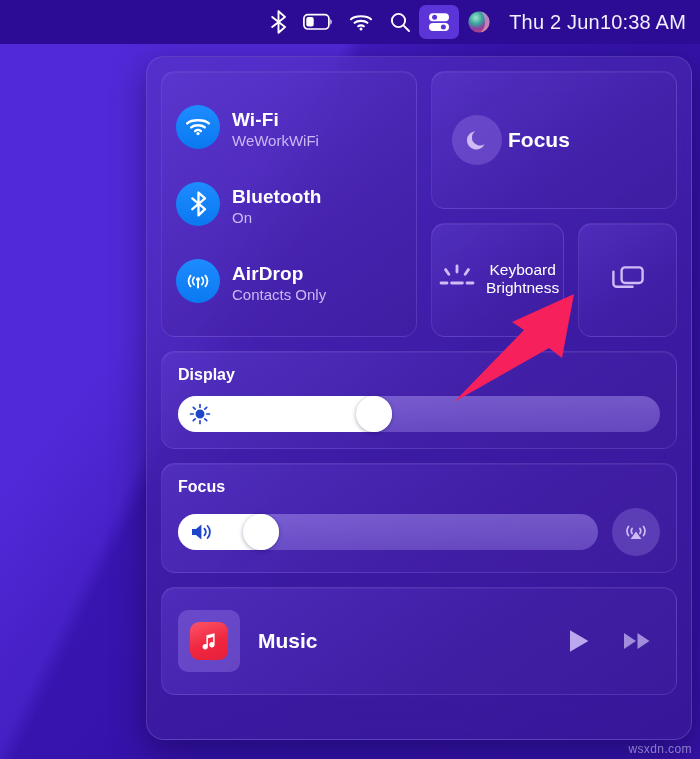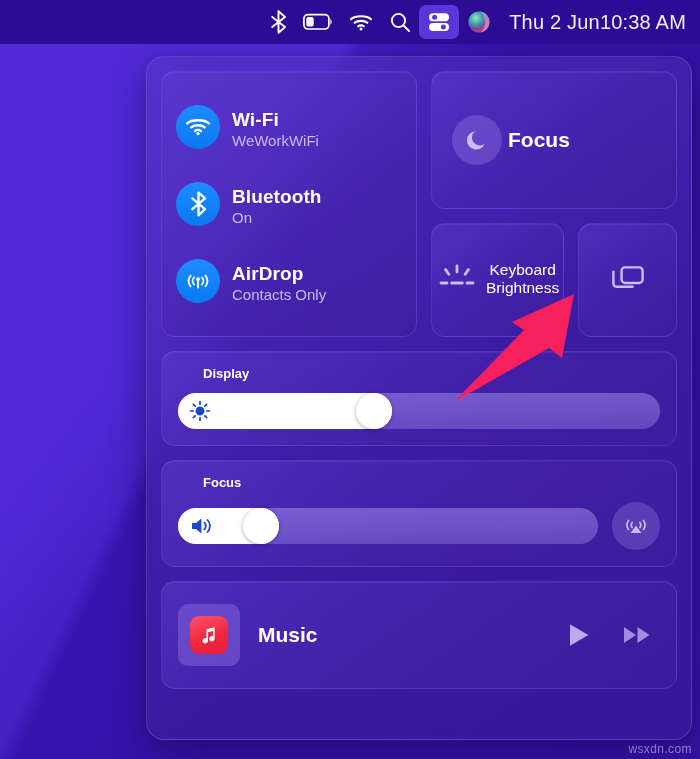--- a/index.html
+++ b/index.html
@@ -94,21 +94,21 @@
     align-items:center; justify-content:center; gap:8px;
     padding:8px 4px 10px;
   }
   .tile-icon { height:34px; display:flex; align-items:center; justify-content:center; }
   .tile-label {
     color:#ffffff; font-size:15.5px; line-height:1.18; text-align:center; font-weight:500;
   }
 
   
   .slider-card { margin-top:14px; padding:14px 16px 16px; }
-  .slider-title { color:#ffffff; font-size:13px; font-weight:bold; margin-bottom:12px;margin-left:25px; }
+  .slider-title { color:#ffffff; font-size:16px; font-weight:bold; margin-bottom:12px; }
   .slider-row { display:flex; align-items:center; gap:14px; }
   .slider {
     position:relative; flex:1; height:36px; border-radius:18px;
     background:linear-gradient(180deg, rgba(178,158,245,.46) 0%, rgba(158,136,235,.40) 100%);
     overflow:visible;
   }
   .slider-fill {
     position:absolute; left:0; top:0; bottom:0;
     background:#ffffff; border-radius:18px;
   }

